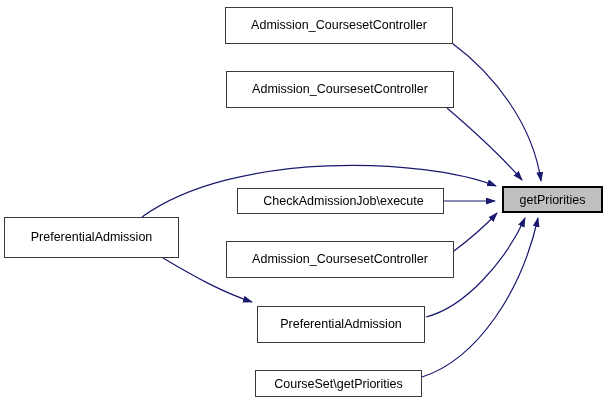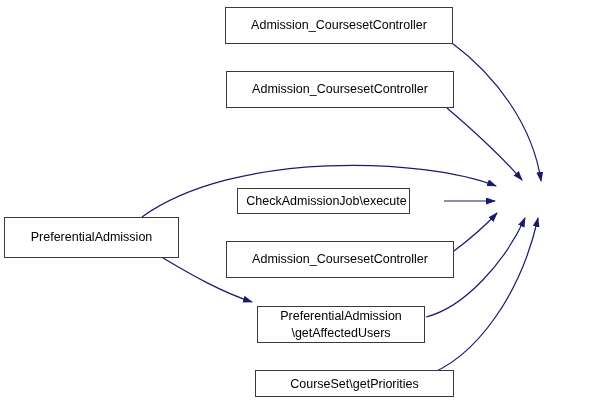--- a/index.html
+++ b/index.html
@@ -45,31 +45,33 @@
   </div>
 
   <div class="node" style="left:226px;top:71px;width:228px;height:37px;">
     <span>Admission_CoursesetController</span>
   </div>
 
   <div class="node" style="left:4px;top:217px;width:175px;height:41px;">
     <span>PreferentialAdmission</span>
   </div>
 
-  <div class="node single" style="left:237px;top:188px;width:173px;height:26px;padding-left:6px;">
+  <div class="node single" style="left:237px;top:188px;width:207px;height:26px;padding-left:6px;">
     <span>CheckAdmissionJob\execute</span>
   </div>
 
   <div class="node" style="left:226px;top:241px;width:228px;height:37px;">
     <span>Admission_CoursesetController</span>
   </div>
 
   <div class="node" style="left:257px;top:306px;width:168px;height:37px;">
     <span>PreferentialAdmission</span>
-    <span>\getAffectedUsers</span>
   </div>
 
-  <div class="node single" style="left:255px;top:370px;width:199px;height:27px;">
+  <div class="node single" style="left:255px;top:370px;width:167px;height:27px;">
     <span>CourseSet\getPriorities</span>
   </div>
 
+  <div class="node single highlight" style="left:502px;top:186px;width:101px;height:27px;">
+    <span>getPriorities</span>
+  </div>
 
 </div>
 
 </body></html>

